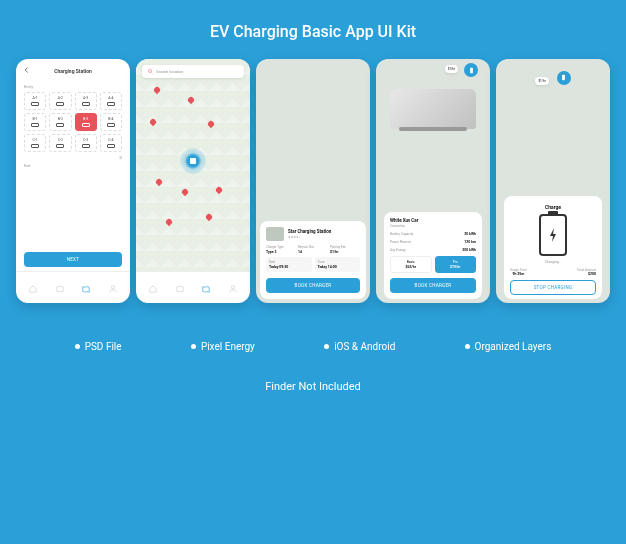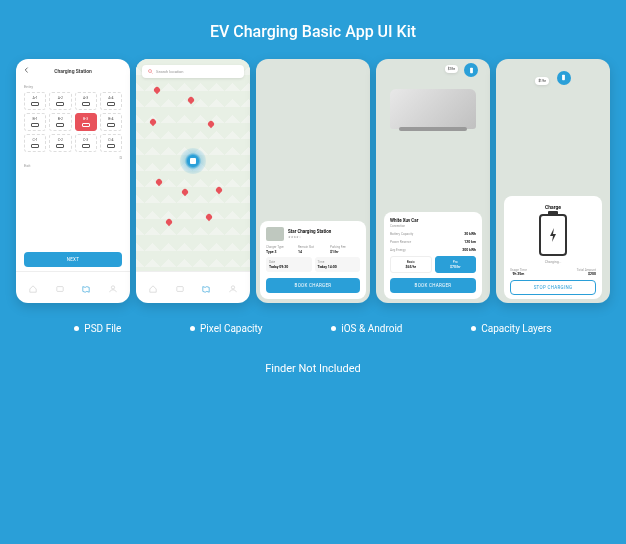--- a/index.html
+++ b/index.html
@@ -235,21 +235,21 @@
   background: #333;
   border-radius: 1px 1px 0 0;
 }
 .charging-label { font-size: 3.5px; color: #999; margin: 4px 0; }
 .charge-stats { display: flex; justify-content: space-between; margin: 4px 0; }
 .btn.stop { background: #fff; color: #2a9fd8; border: 1px solid #2a9fd8; text-transform: uppercase; padding: 4px; }
 
 .features {
   display: flex;
   justify-content: space-around;
-  padding: 20px 40px 10px;
+  padding: 38px 40px 10px;
   color: #fff;
   font-size: 10px;
 }
 .feature { display: flex; align-items: center; gap: 5px; }
 .bullet { width: 5px; height: 5px; border-radius: 50%; background: #fff; display: inline-block; }
 .footnote {
   text-align: center;
   color: #fff;
   font-size: 11px;
   padding-top: 18px;
@@ -503,25 +503,25 @@
 
 </div>
 
 <div class="features">
   <div class="feature">
       <span class="bullet"></span>
       <span>PSD File</span>
     </div>
   <div class="feature">
       <span class="bullet"></span>
-      <span>Pixel Capacity</span>
+      <span>Pixel Energy</span>
     </div>
   <div class="feature">
       <span class="bullet"></span>
       <span>iOS &amp; Android</span>
     </div>
   <div class="feature">
       <span class="bullet"></span>
-      <span>Capacity Layers</span>
+      <span>Organized Layers</span>
     </div>
 </div>
 
 <div class="footnote">Finder Not Included</div>
 
 </body></html>

